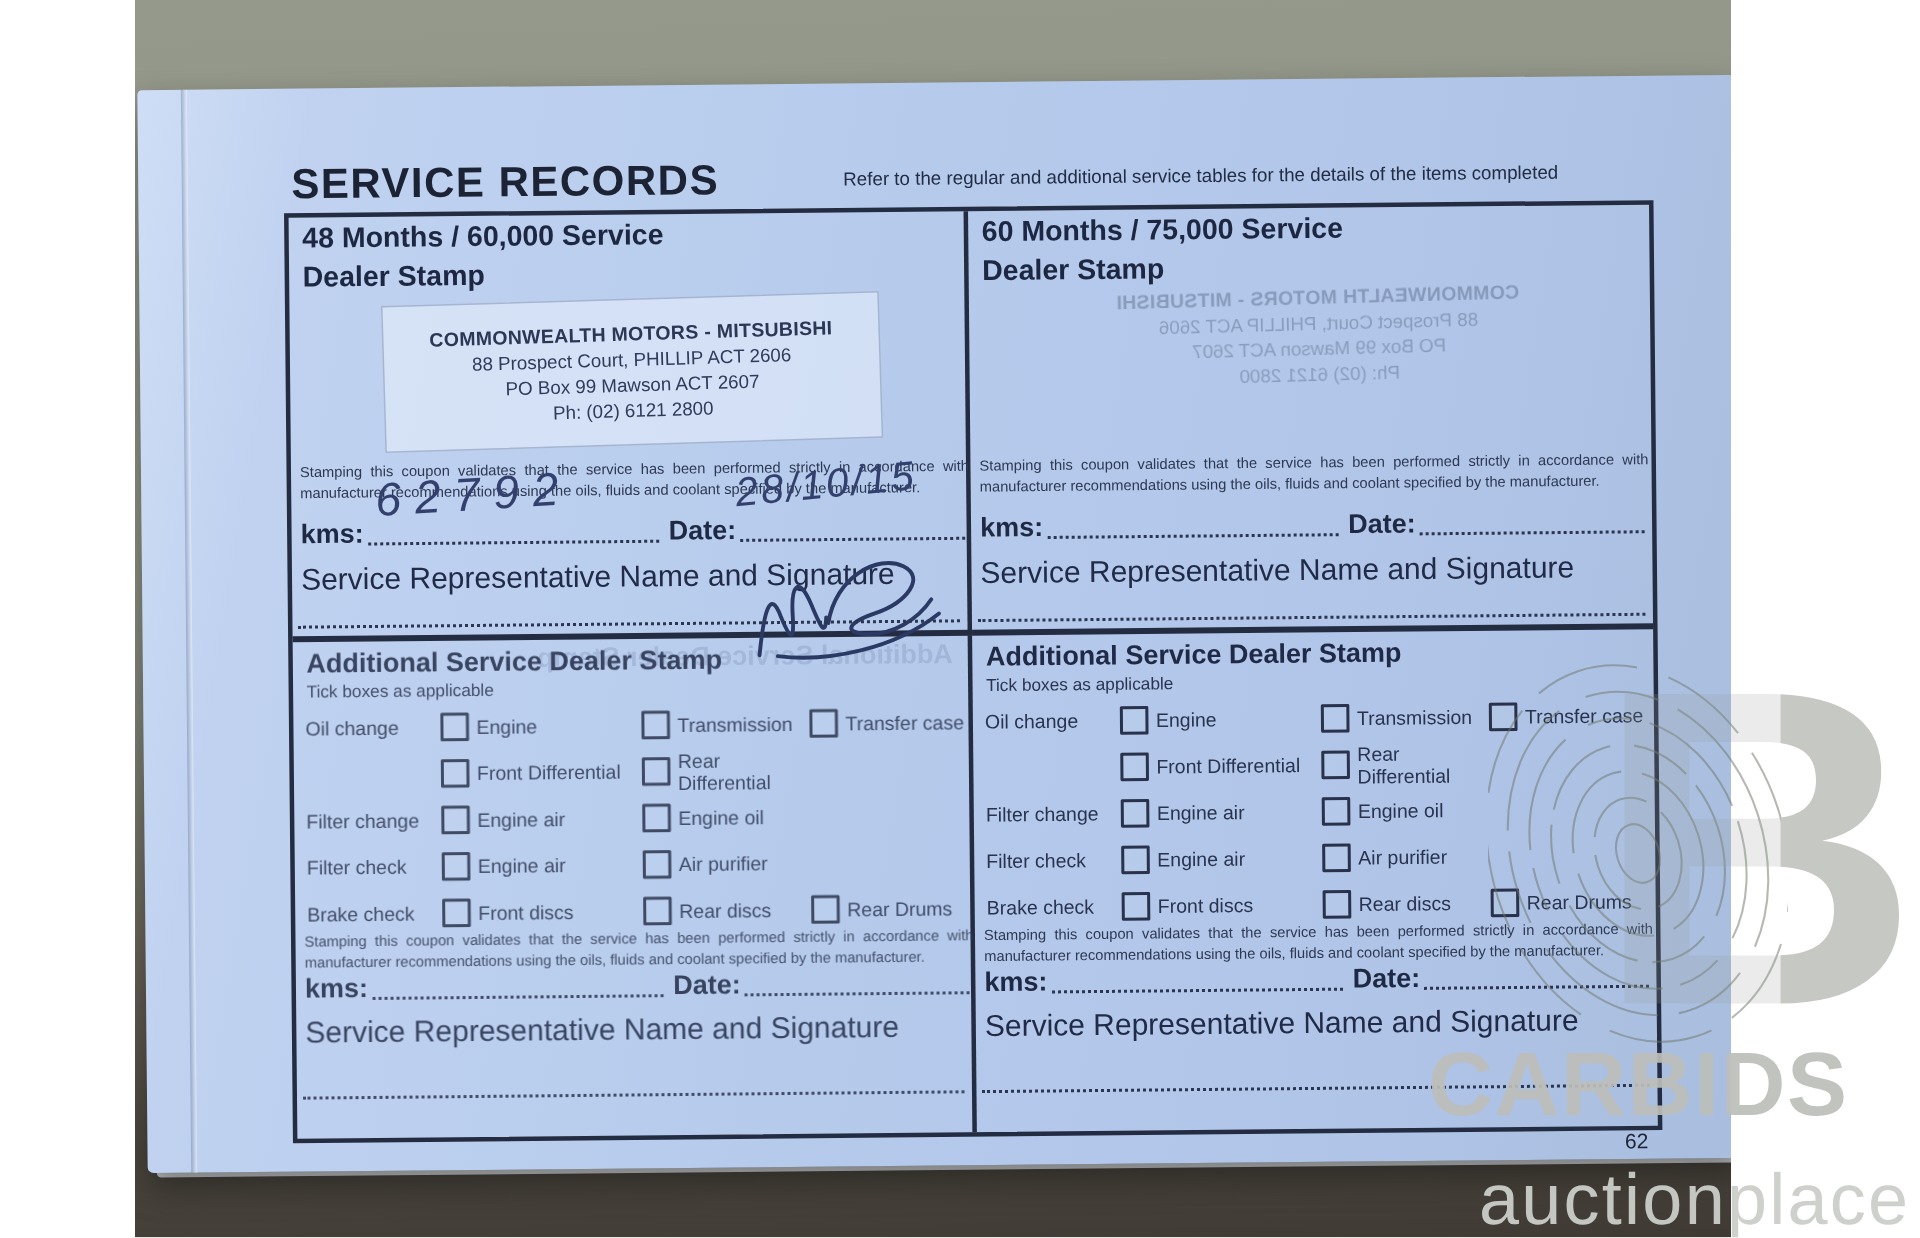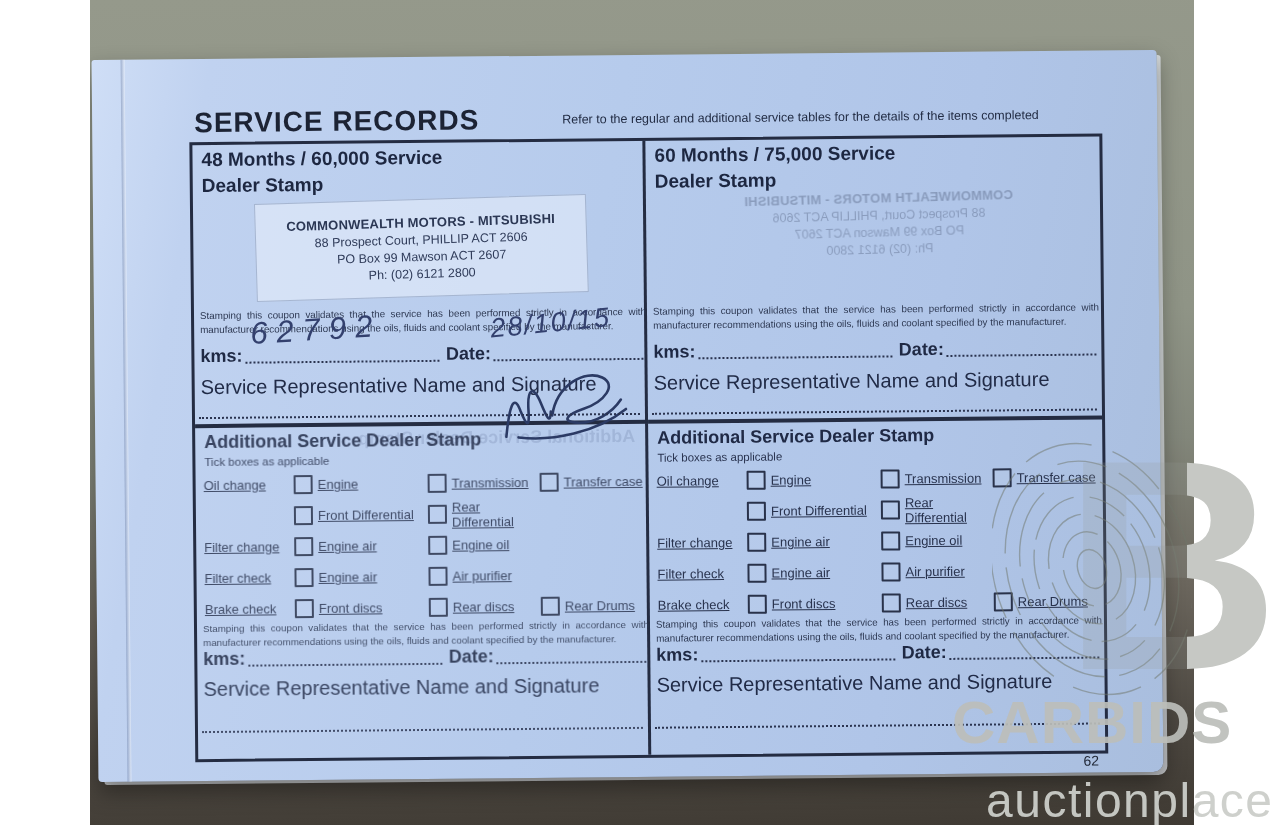--- a/index.html
+++ b/index.html
@@ -1,20 +1,20 @@
 <!DOCTYPE html>
 <html><head>
 <meta charset="utf-8">
 <style>
   html,body{margin:0;padding:0;}
   .stage{position:relative;width:1280px;height:825px;background:#ffffff;overflow:hidden;
          font-family:"Liberation Sans",sans-serif;}
   
   .photo{position:absolute;left:90px;top:0;width:1064px;height:825px;overflow:hidden;
-         background:linear-gradient(178deg,#95998b 0%,#8f9486 40%,#82867a 55%,#6b665d 72%,#4c4740 88%,#3f3a33 100%);padding-left:40px;}
+         background:linear-gradient(178deg,#95998b 0%,#8f9486 40%,#82867a 55%,#6b665d 72%,#4c4740 88%,#3f3a33 100%);}
   .page{position:absolute;left:5px;top:55px;width:1065px;height:722px;
         background:linear-gradient(100deg,#cfdef6 0%,#c0d2f0 10%,#b6cbec 45%,#b0c5e8 75%,#a9bede 100%);
         transform:rotate(-0.55deg);border-radius:3px 4px 10px 4px;
         box-shadow:0 10px 22px rgba(0,0,0,.38), 5px 4px 0 -1px rgba(236,241,248,.75);}
   .crease{position:absolute;left:29px;top:0;bottom:0;width:4px;
           background:linear-gradient(to right,rgba(84,104,146,.38),rgba(255,255,255,.45));}
   .page-title{position:absolute;left:102px;top:48px;font-size:28px;font-weight:800;
               letter-spacing:1px;color:#1c2334;}
   .page-subtitle{position:absolute;left:470px;top:57px;width:545px;font-size:12.5px;color:#222c44;}
   .page-number{position:absolute;left:985px;top:702px;font-size:14px;color:#1e2534;}
@@ -50,21 +50,21 @@
   .sigline{position:absolute;left:6px;top:231px;font-size:20px;font-weight:500;color:#212b47;}
   .sig-svg{position:absolute;left:298px;top:222px;}
   .dotbottom{position:absolute;left:4px;right:5px;top:272px;border-top:2px dotted #2b3450;}
 
   .add-title{position:absolute;left:9px;top:4px;font-size:18px;font-weight:600;color:#202a46;}
   .add-note{position:absolute;left:9px;top:28px;font-size:11.5px;color:#2a3450;}
   .ghost-add{position:absolute;left:120px;top:2px;width:320px;opacity:.14;font-size:18px;
              font-weight:600;color:#31406e;transform:scaleX(-1);}
   .cbrows{position:absolute;left:8px;top:42px;width:442px;display:grid;grid-auto-rows:31px;}
   .cbrow{display:grid;grid-template-columns:90px 134px 112px 1fr;align-items:center;}
-  .rowlab,.optlab{font-size:13px;color:#29334e;text-decoration:underline;}
+  .rowlab,.optlab{font-size:13px;color:#29334e;}
   .opt{display:flex;align-items:center;gap:5px;}
   .cb{width:15px;height:15px;border:2px solid #29324a;border-radius:1px;flex:0 0 auto;
       background:rgba(255,255,255,.06);}
   .fineprint.low{top:194px;}
   .kmsrow.low{top:221px;}
   .sigline.low{top:250px;}
   .dotbottom.low{top:303px;}
   .inkwrap{position:absolute;inset:0;filter:blur(.5px);opacity:.84;}
 
   

